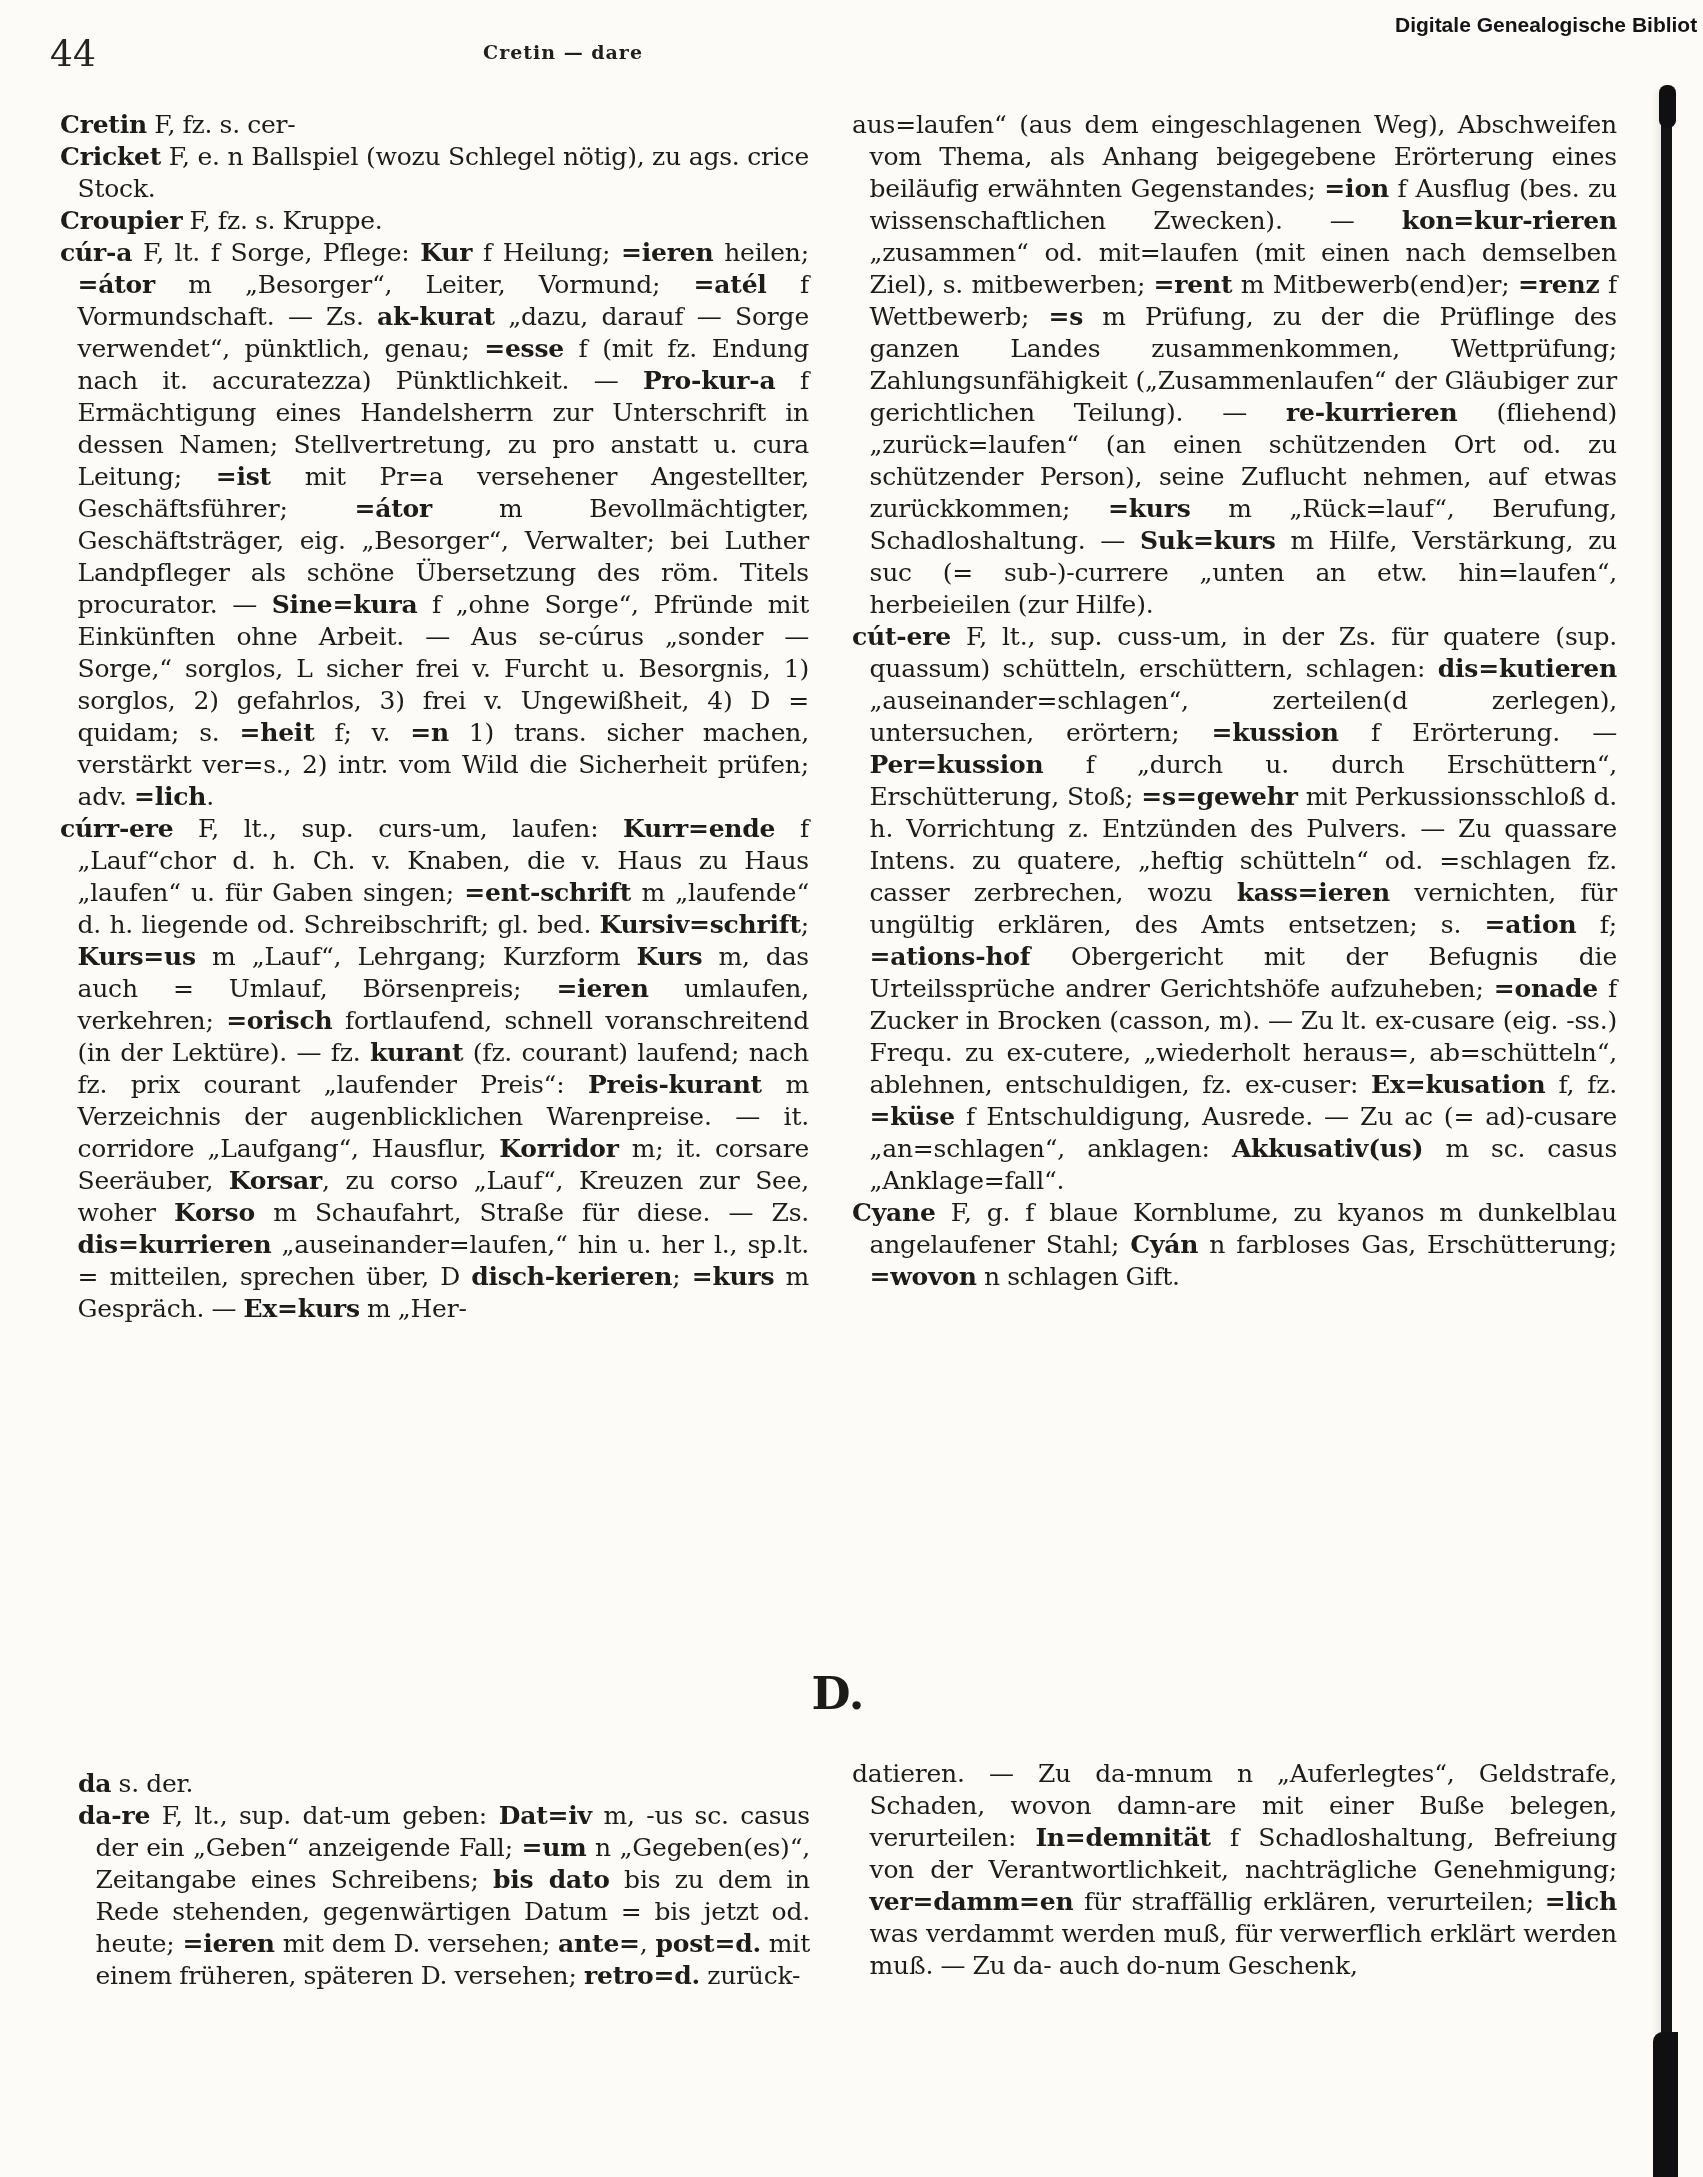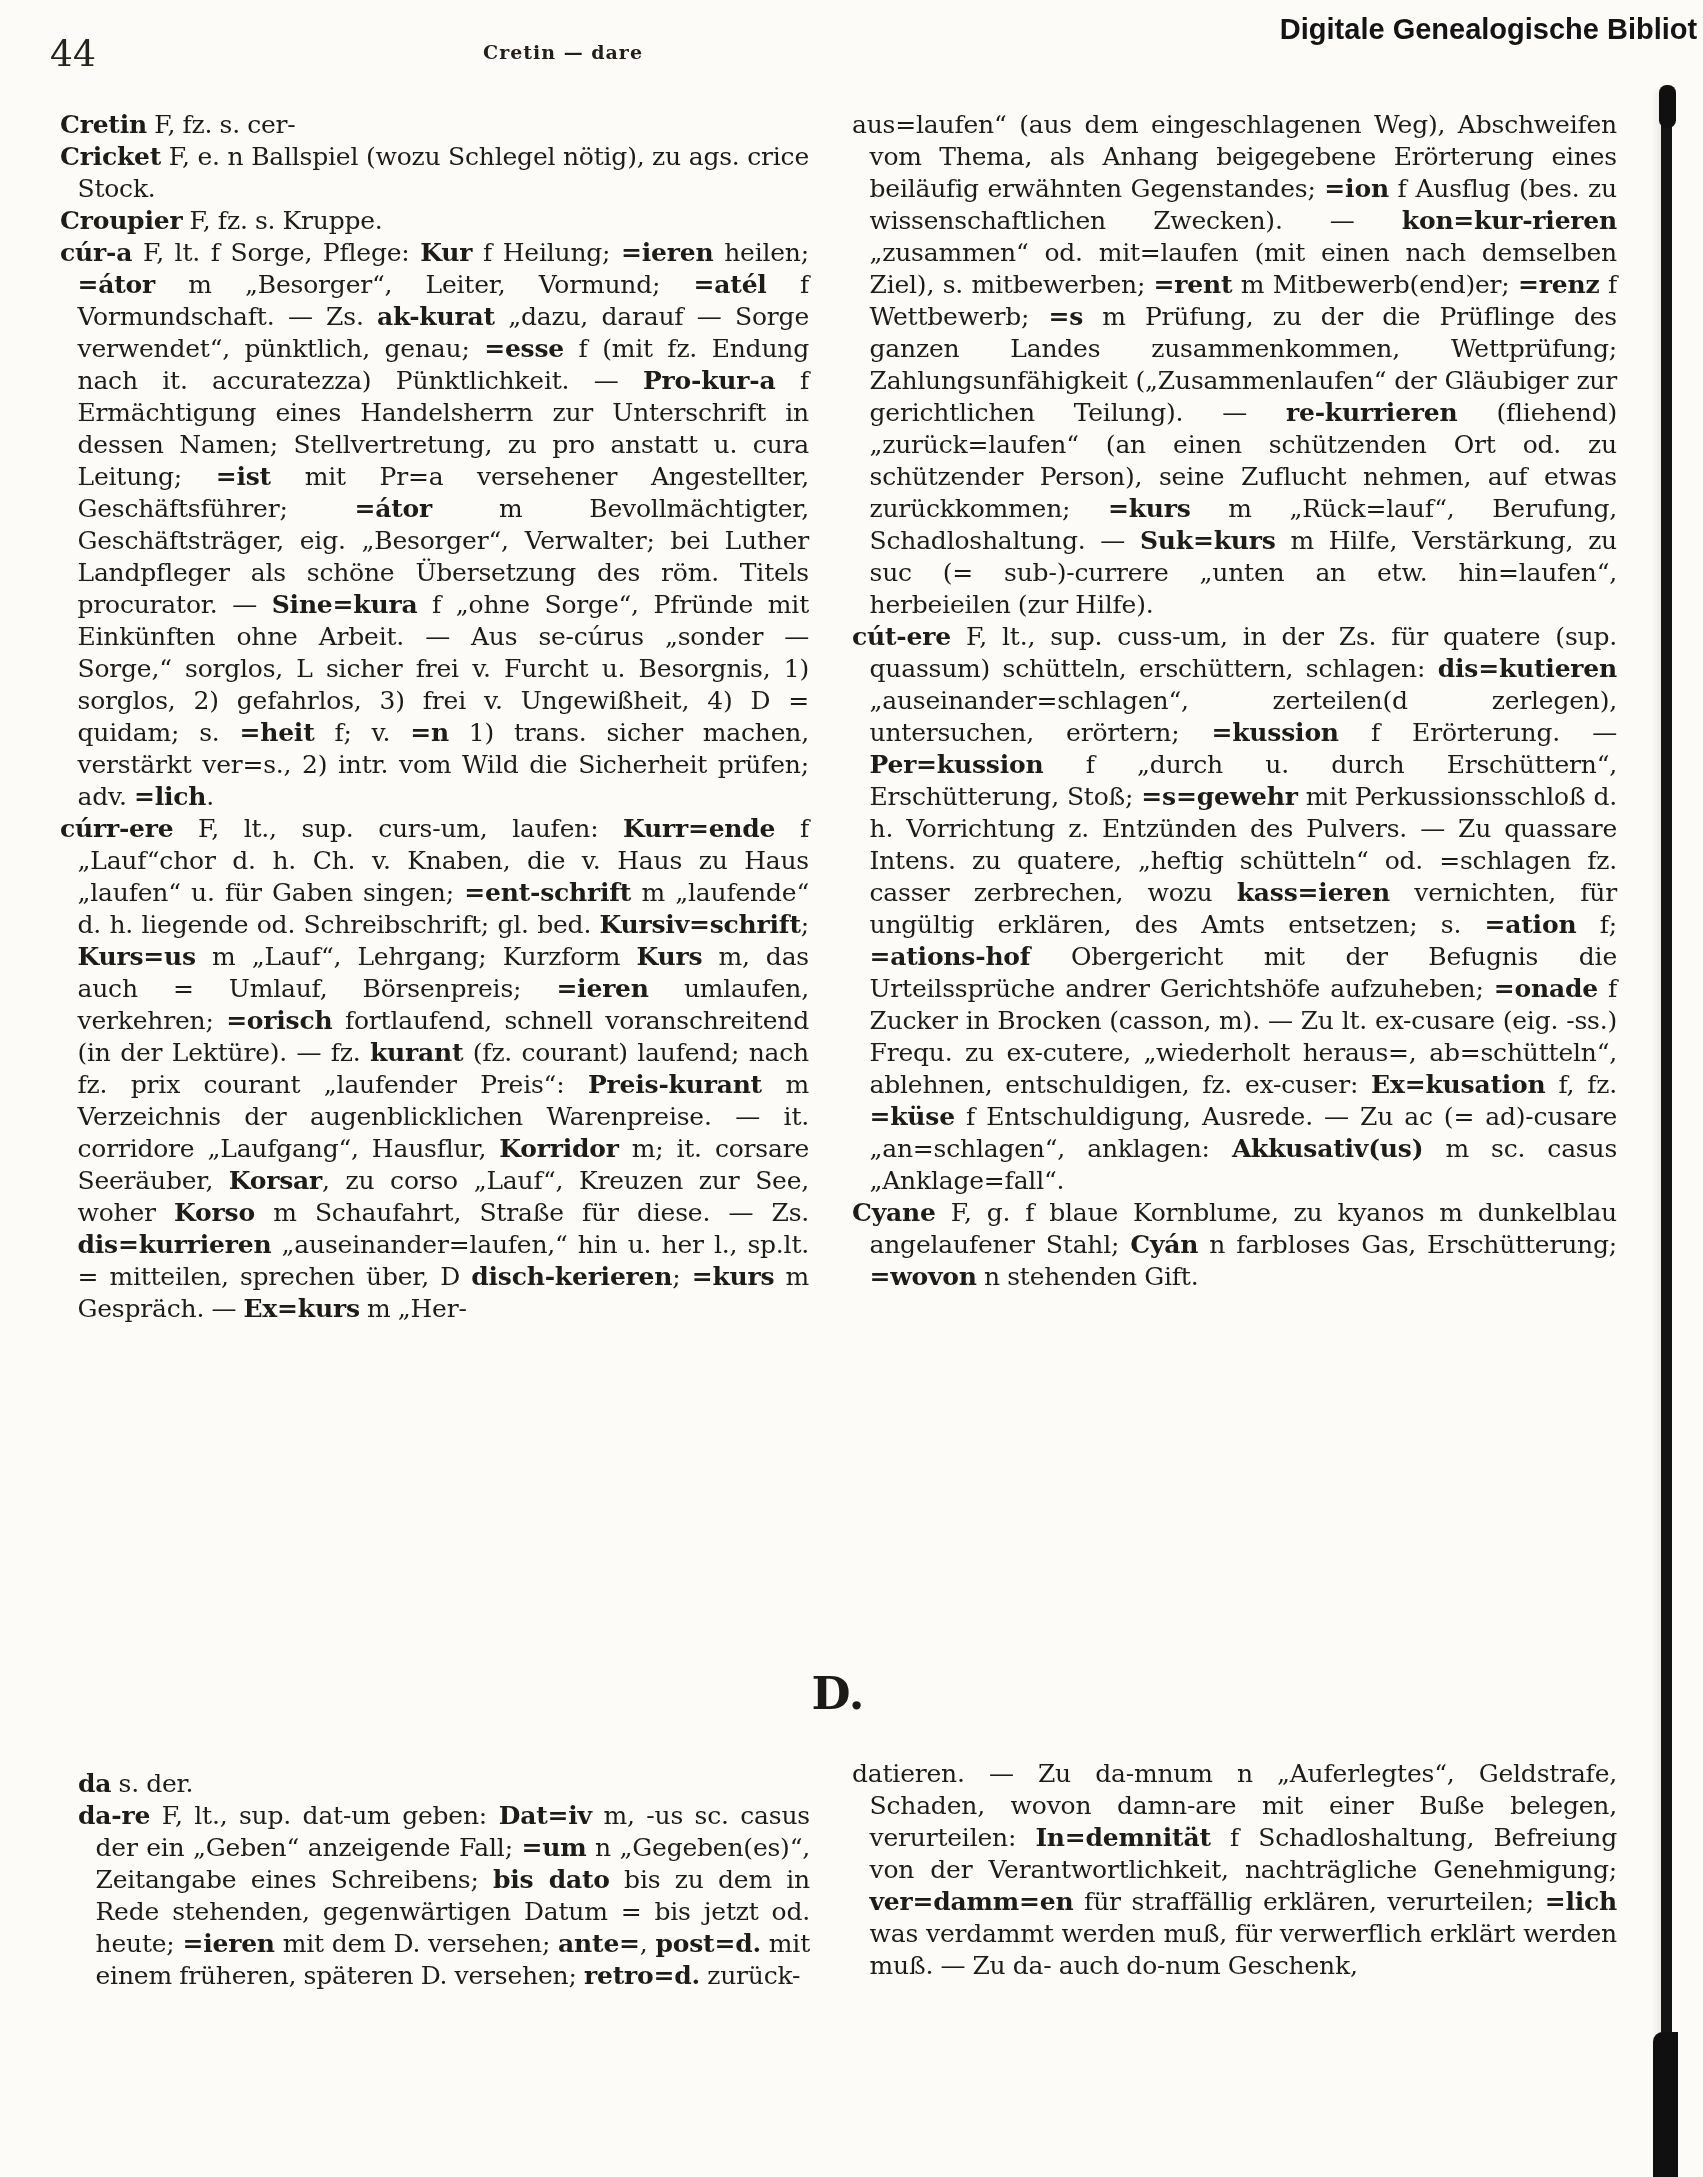--- a/index.html
+++ b/index.html
@@ -12,21 +12,21 @@
     position: relative;
     width: 1703px; height: 2178px;
     background: #fcfbf7;
     overflow: hidden;
     font-family: "DejaVu Serif", "Liberation Serif", serif;
     color: #1d1c19;
   }
   .watermark {
     position: absolute; top: 12.6px; right: 5.8px;
     font-family: "Liberation Sans", sans-serif;
-    font-weight: 700; font-size: 29px; color: #141414;
+    font-weight: 700; font-size: 21px; color: #141414;
     white-space: nowrap;
     text-align: center;
   }
   .page-number {
     position: absolute; top: 33px; left: 50px;
     font-size: 36px; color: #25241f; text-align: right;
   }
   .running-head {
     position: absolute; top: 41px; left: 0; width: 1126px;
     text-align: center;
@@ -80,21 +80,21 @@
       <p class="entry"><b>Cretin</b><span> F, fz. s. cer-</span></p>
       <p class="entry"><b>Cricket</b><span> F, e. n Ballspiel (wozu Schlegel nötig), zu ags. crice Stock.</span></p>
       <p class="entry"><b>Croupier</b><span> F, fz. s. Kruppe.</span></p>
       <p class="entry"><b>cúr-a</b><span> F, lt. f Sorge, Pflege: </span><b>Kur</b><span> f Heilung; </span><b>=ieren</b><span> heilen; </span><b>=átor</b><span> m „Besorger“, Leiter, Vormund; </span><b>=atél</b><span> f Vormundschaft. — Zs. </span><b>ak-kurat</b><span> „dazu, darauf — Sorge verwendet“, pünktlich, genau; </span><b>=esse</b><span> f (mit fz. Endung nach it. accuratezza) Pünktlichkeit. — </span><b>Pro-kur-a</b><span> f Ermächtigung eines Handelsherrn zur Unterschrift in dessen Namen; Stellvertretung, zu pro anstatt u. cura Leitung; </span><b>=ist</b><span> mit Pr=a versehener Angestellter, Geschäftsführer; </span><b>=átor</b><span> m Bevollmächtigter, Geschäftsträger, eig. „Besorger“, Verwalter; bei Luther Landpfleger als schöne Übersetzung des röm. Titels procurator. — </span><b>Sine=kura</b><span> f „ohne Sorge“, Pfründe mit Einkünften ohne Arbeit. — Aus se-cúrus „sonder — Sorge,“ sorglos, L sicher frei v. Furcht u. Besorgnis, 1) sorglos, 2) gefahrlos, 3) frei v. Ungewißheit, 4) D = quidam; s. </span><b>=heit</b><span> f; v. </span><b>=n</b><span> 1) trans. sicher machen, verstärkt ver=s., 2) intr. vom Wild die Sicherheit prüfen; adv. </span><b>=lich</b><span>.</span></p>
       <p class="entry"><b>cúrr-ere</b><span> F, lt., sup. curs-um, laufen: </span><b>Kurr=ende</b><span> f „Lauf“chor d. h. Ch. v. Knaben, die v. Haus zu Haus „laufen“ u. für Gaben singen; </span><b>=ent-schrift</b><span> m „laufende“ d. h. liegende od. Schreibschrift; gl. bed. </span><b>Kursiv=schrift</b><span>; </span><b>Kurs=us</b><span> m „Lauf“, Lehrgang; Kurzform </span><b>Kurs</b><span> m, das auch = Umlauf, Börsenpreis; </span><b>=ieren</b><span> umlaufen, verkehren; </span><b>=orisch</b><span> fortlaufend, schnell voranschreitend (in der Lektüre). — fz. </span><b>kurant</b><span> (fz. courant) laufend; nach fz. prix courant „laufender Preis“: </span><b>Preis-kurant</b><span> m Verzeichnis der augenblicklichen Warenpreise. — it. corridore „Laufgang“, Hausflur, </span><b>Korridor</b><span> m; it. corsare Seeräuber, </span><b>Korsar</b><span>, zu corso „Lauf“, Kreuzen zur See, woher </span><b>Korso</b><span> m Schaufahrt, Straße für diese. — Zs. </span><b>dis=kurrieren</b><span> „auseinander=laufen,“ hin u. her l., sp.lt. = mitteilen, sprechen über, D </span><b>disch-kerieren</b><span>; </span><b>=kurs</b><span> m Gespräch. — </span><b>Ex=kurs</b><span> m „Her-</span></p>
     </div>
 
   <div class="col col-top-right">
       <p class="entry"><span>aus=laufen“ (aus dem eingeschlagenen Weg), Abschweifen vom Thema, als Anhang beigegebene Erörterung eines beiläufig erwähnten Gegenstandes; </span><b>=ion</b><span> f Ausflug (bes. zu wissenschaftlichen Zwecken). — </span><b>kon=kur-rieren</b><span> „zusammen“ od. mit=laufen (mit einen nach demselben Ziel), s. mitbewerben; </span><b>=rent</b><span> m Mitbewerb(end)er; </span><b>=renz</b><span> f Wettbewerb; </span><b>=s</b><span> m Prüfung, zu der die Prüflinge des ganzen Landes zusammenkommen, Wettprüfung; Zahlungsunfähigkeit („Zusammenlaufen“ der Gläubiger zur gerichtlichen Teilung). — </span><b>re-kurrieren</b><span> (fliehend) „zurück=laufen“ (an einen schützenden Ort od. zu schützender Person), seine Zuflucht nehmen, auf etwas zurückkommen; </span><b>=kurs</b><span> m „Rück=lauf“, Berufung, Schadloshaltung. — </span><b>Suk=kurs</b><span> m Hilfe, Verstärkung, zu suc (= sub-)-currere „unten an etw. hin=laufen“, herbeieilen (zur Hilfe).</span></p>
       <p class="entry"><b>cút-ere</b><span> F, lt., sup. cuss-um, in der Zs. für quatere (sup. quassum) schütteln, erschüttern, schlagen: </span><b>dis=kutieren</b><span> „auseinander=schlagen“, zerteilen(d zerlegen), untersuchen, erörtern; </span><b>=kussion</b><span> f Erörterung. — </span><b>Per=kussion</b><span> f „durch u. durch Erschüttern“, Erschütterung, Stoß; </span><b>=s=gewehr</b><span> mit Perkussionsschloß d. h. Vorrichtung z. Entzünden des Pulvers. — Zu quassare Intens. zu quatere, „heftig schütteln“ od. =schlagen fz. casser zerbrechen, wozu </span><b>kass=ieren</b><span> vernichten, für ungültig erklären, des Amts entsetzen; s. </span><b>=ation</b><span> f; </span><b>=ations-hof</b><span> Obergericht mit der Befugnis die Urteilssprüche andrer Gerichtshöfe aufzuheben; </span><b>=onade</b><span> f Zucker in Brocken (casson, m). — Zu lt. ex-cusare (eig. -ss.) Frequ. zu ex-cutere, „wiederholt heraus=, ab=schütteln“, ablehnen, entschuldigen, fz. ex-cuser: </span><b>Ex=kusation</b><span> f, fz. </span><b>=küse</b><span> f Entschuldigung, Ausrede. — Zu ac (= ad)-cusare „an=schlagen“, anklagen: </span><b>Akkusativ(us)</b><span> m sc. casus „Anklage=fall“.</span></p>
-      <p class="entry"><b>Cyane</b><span> F, g. f blaue Kornblume, zu kyanos m dunkelblau angelaufener Stahl; </span><b>Cyán</b><span> n farbloses Gas, Erschütterung; </span><b>=wovon</b><span> n stehenden Gift.</span></p>
+      <p class="entry"><b>Cyane</b><span> F, g. f blaue Kornblume, zu kyanos m dunkelblau angelaufener Stahl; </span><b>Cyán</b><span> n farbloses Gas, Erschütterung; </span><b>=wovon</b><span> n schlagen Gift.</span></p>
     </div>
 
   <div class="section-divider">D.</div>
 
   <div class="col col-bottom-left">
       <p class="entry"><b>da</b><span> s. der.</span></p>
       <p class="entry"><b>da-re</b><span> F, lt., sup. dat-um geben: </span><b>Dat=iv</b><span> m, -us sc. casus der ein „Geben“ anzeigende Fall; </span><b>=um</b><span> n „Gegeben(es)“, Zeitangabe eines Schreibens; </span><b>bis dato</b><span> bis zu dem in Rede stehenden, gegenwärtigen Datum = bis jetzt od. heute; </span><b>=ieren</b><span> mit dem D. versehen; </span><b>ante=</b><span>, </span><b>post=d.</b><span> mit einem früheren, späteren D. versehen; </span><b>retro=d.</b><span> zurück-</span></p>
     </div>
 
   <div class="col col-bottom-right">

